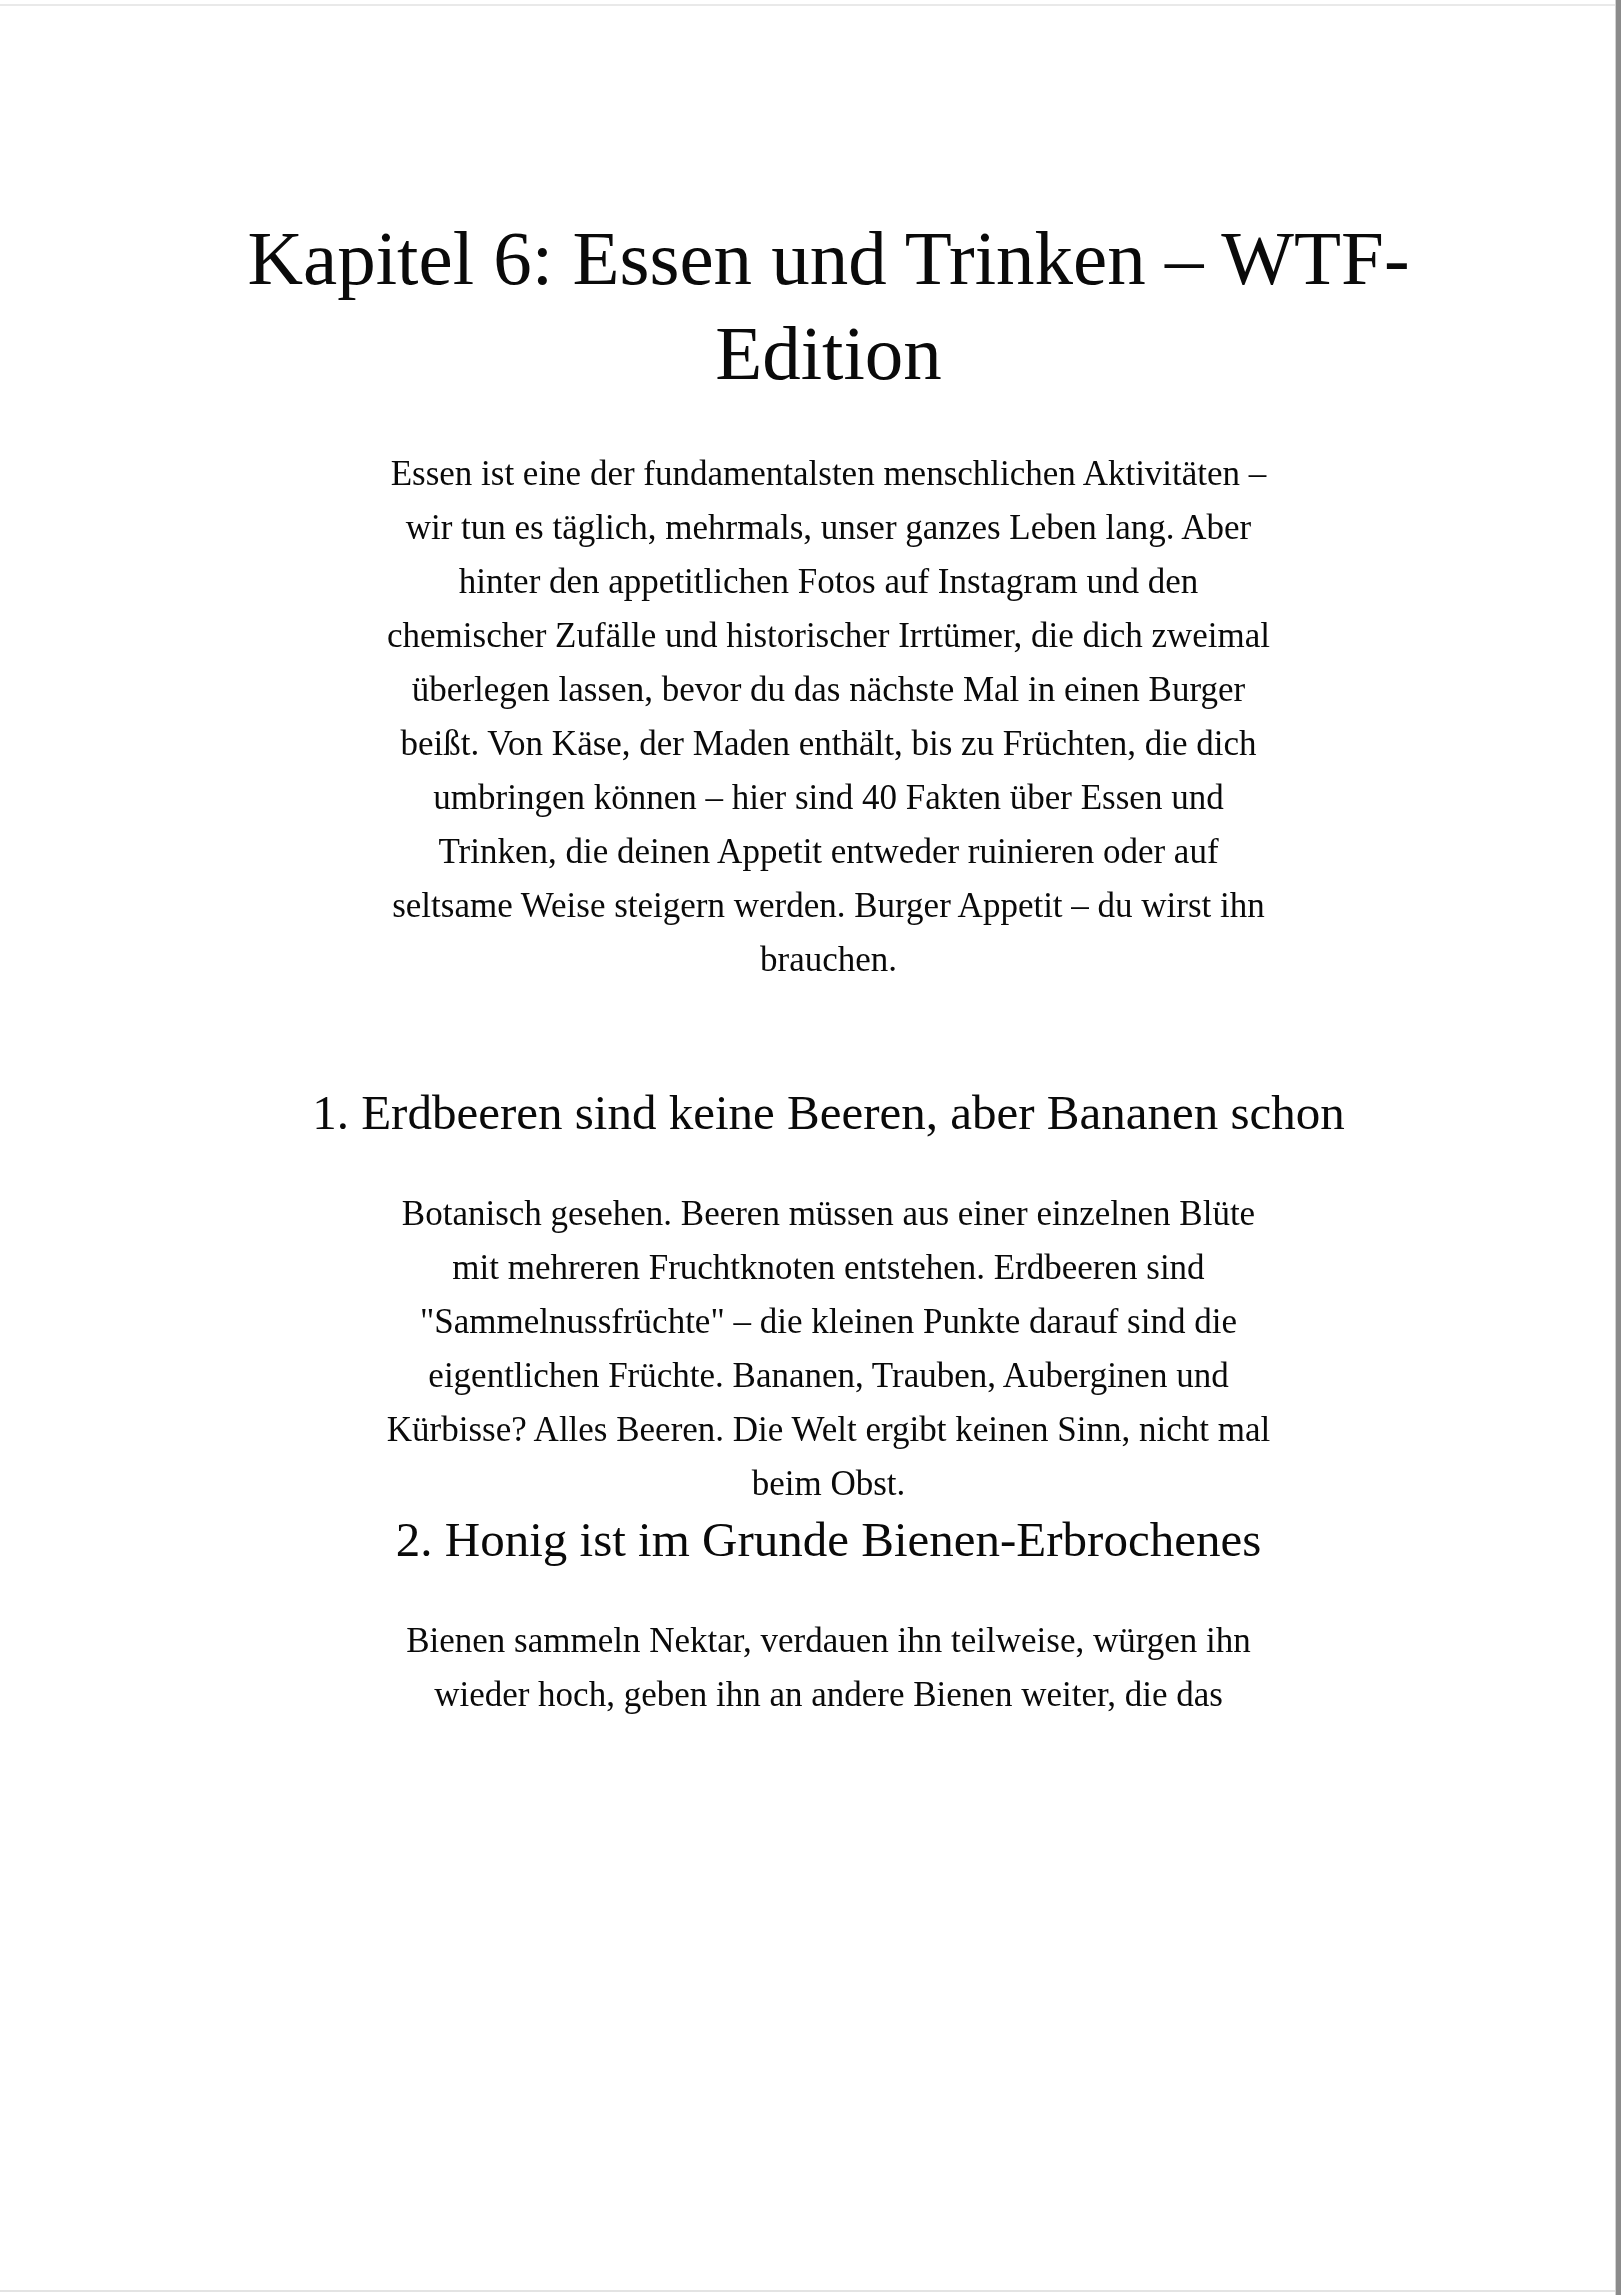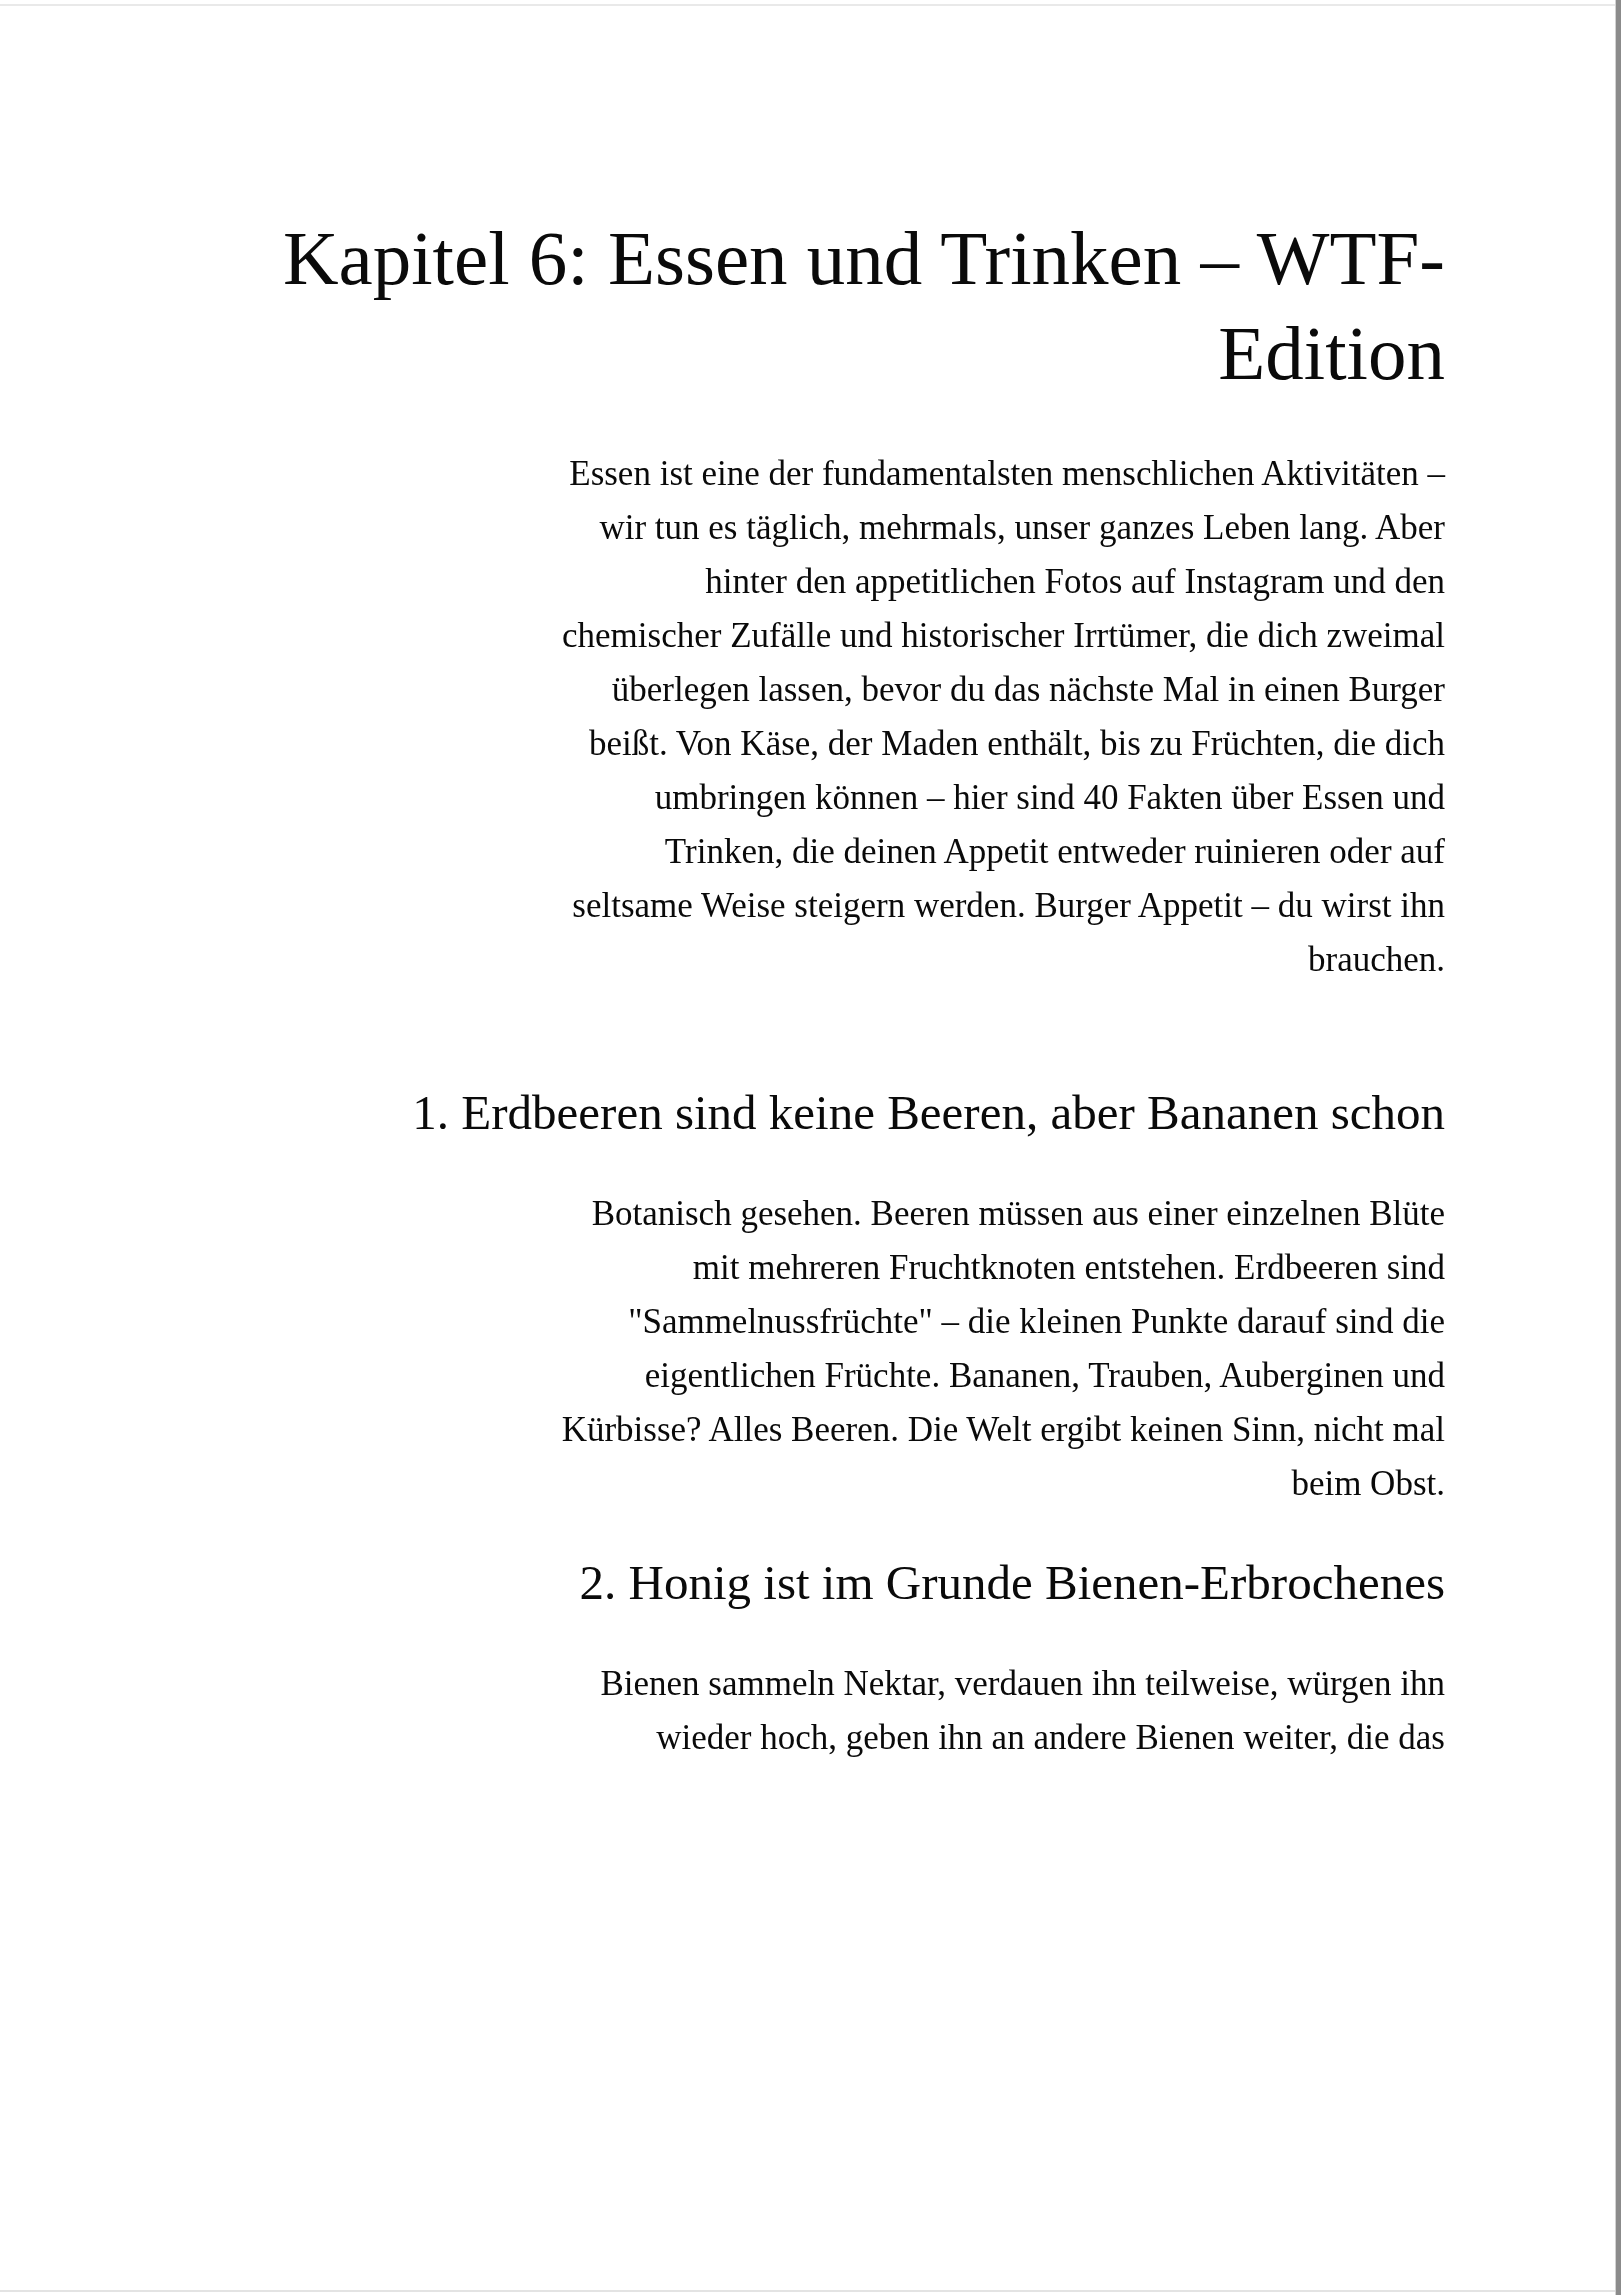--- a/index.html
+++ b/index.html
@@ -36,39 +36,38 @@
     width: 4.7px;
     background: #8b8b8b;
     border-left: 1.4px solid #d2d2d2;
   }
   .content {
     padding: 0 176px 0 212px;
   }
   h1, h2, h3, .body-text {
     margin: 0;
     font-weight: normal;
-    text-align: right;
+    text-align: center;
   }
   .chapter-title {
     margin-top: 211px;
     font-size: 77px;
     line-height: 95px;
   }
   .chapter-subtitle {
     margin-top: 49px;
     font-size: 64px;
     line-height: 89px;
   }
   .body-text {
     margin-top: 46px;
     font-size: 35px;
     line-height: 54px;
   }
   .section-heading {
-    margin-top: 43px;
     font-size: 49px;
     line-height: 57px;
   }
   .section-heading.first {
     margin-top: 97px;
   }
   .tline {
     display: block;
   }
 </style>

